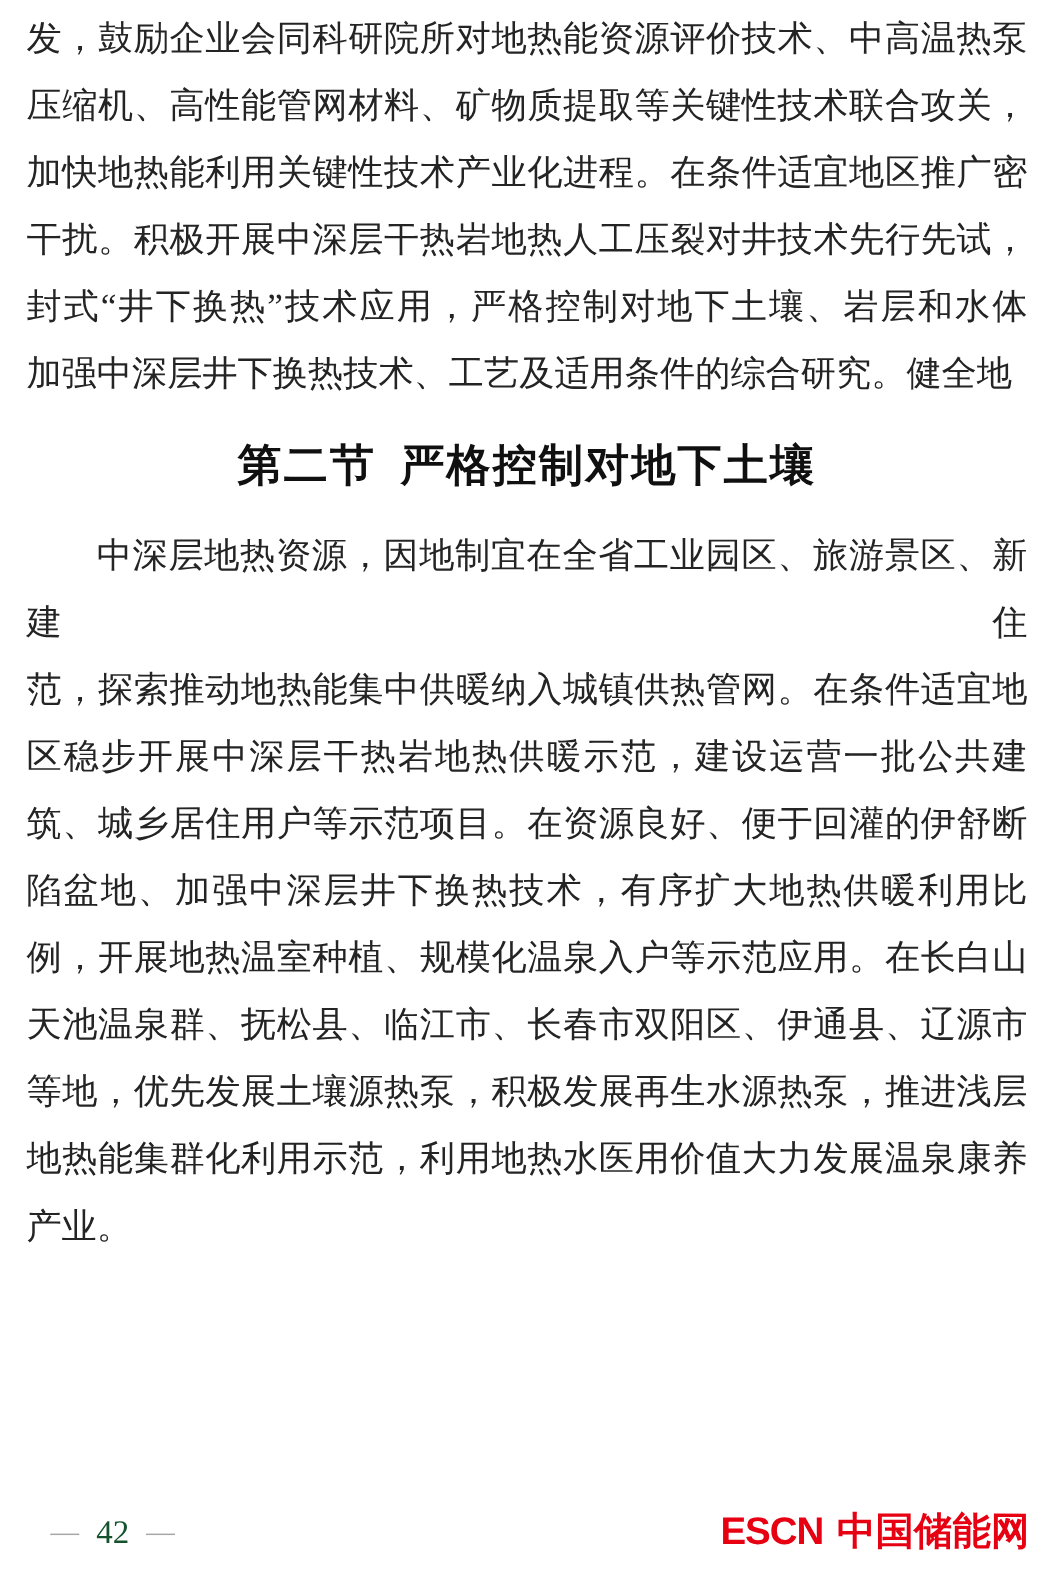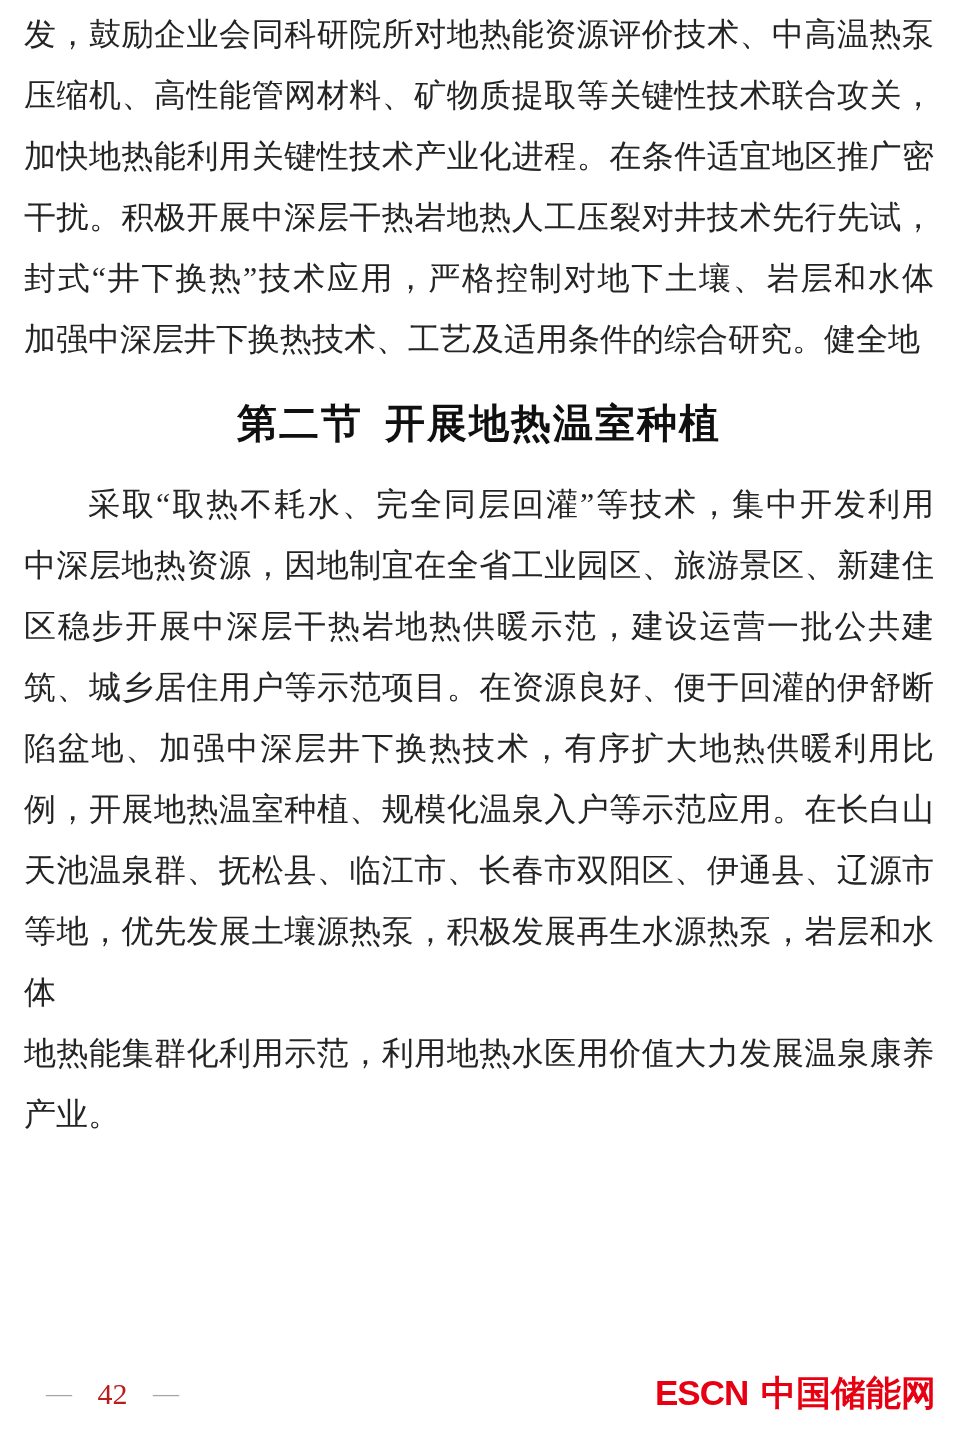--- a/index.html
+++ b/index.html
@@ -34,21 +34,21 @@
     letter-spacing:2px;
   }
   .heading .sec-num { margin-right:0.55em; }
   .footer-pageno {
     position:absolute; left:46px; bottom:18px;
     font-family:"Liberation Serif","DejaVu Serif",serif;
     font-size:30px; line-height:34px;
     white-space:nowrap;
   }
   .footer-pageno .dash { color:#a6a6a6; font-size:26px; vertical-align:2px; }
-  .footer-pageno .num { color:#b91c1c; margin:0 18px; }
+  .footer-pageno .num { color:#14532d; margin:0 8px; }
   .logo {
     position:absolute; right:22px; bottom:18px;
     font-family:"Liberation Sans","DejaVu Sans",sans-serif;
     font-weight:800;
     font-size:35px; line-height:36px;
     color:#e60012;
     white-space:nowrap;
   }
   .logo .logo-latin { letter-spacing:-1px; margin-right:3px;margin-left:22px; }
   .logo .logo-cn { font-weight:700; letter-spacing:0; }
@@ -63,32 +63,32 @@
     <div class="para">
         <div class="line">发，鼓励企业会同科研院所对地热能资源评价技术、中高温热泵</div>
         <div class="line">压缩机、高性能管网材料、矿物质提取等关键性技术联合攻关，</div>
         <div class="line">加快地热能利用关键性技术产业化进程。在条件适宜地区推广密</div>
         <div class="line">干扰。积极开展中深层干热岩地热人工压裂对井技术先行先试，</div>
         <div class="line">封式“井下换热”技术应用，严格控制对地下土壤、岩层和水体</div>
         <div class="line">加强中深层井下换热技术、工艺及适用条件的综合研究。健全地</div>
       </div>
 
     <h2 class="heading">
-      <span class="sec-num">第二节</span><span>开展地热温室种植</span>
+      <span class="sec-num">第二节</span><span>严格控制对地下土壤</span>
     </h2>
 
     <div class="para indent-first">
-        <div class="line">采取“取热不耗水、完全同层回灌”等技术，集中开发利用</div>
         <div class="line">中深层地热资源，因地制宜在全省工业园区、旅游景区、新建住</div>
+        <div class="line">范，探索推动地热能集中供暖纳入城镇供热管网。在条件适宜地</div>
         <div class="line">区稳步开展中深层干热岩地热供暖示范，建设运营一批公共建</div>
         <div class="line">筑、城乡居住用户等示范项目。在资源良好、便于回灌的伊舒断</div>
         <div class="line">陷盆地、加强中深层井下换热技术，有序扩大地热供暖利用比</div>
         <div class="line">例，开展地热温室种植、规模化温泉入户等示范应用。在长白山</div>
         <div class="line">天池温泉群、抚松县、临江市、长春市双阳区、伊通县、辽源市</div>
-        <div class="line">等地，优先发展土壤源热泵，积极发展再生水源热泵，岩层和水体</div>
+        <div class="line">等地，优先发展土壤源热泵，积极发展再生水源热泵，推进浅层</div>
         <div class="line">地热能集群化利用示范，利用地热水医用价值大力发展温泉康养</div>
         <div class="line">产业。</div>
       </div>
 
   </div>
 
   <div class="footer-pageno">
     <span class="dash">—</span>
     <span class="num">42</span>
     <span class="dash">—</span>

